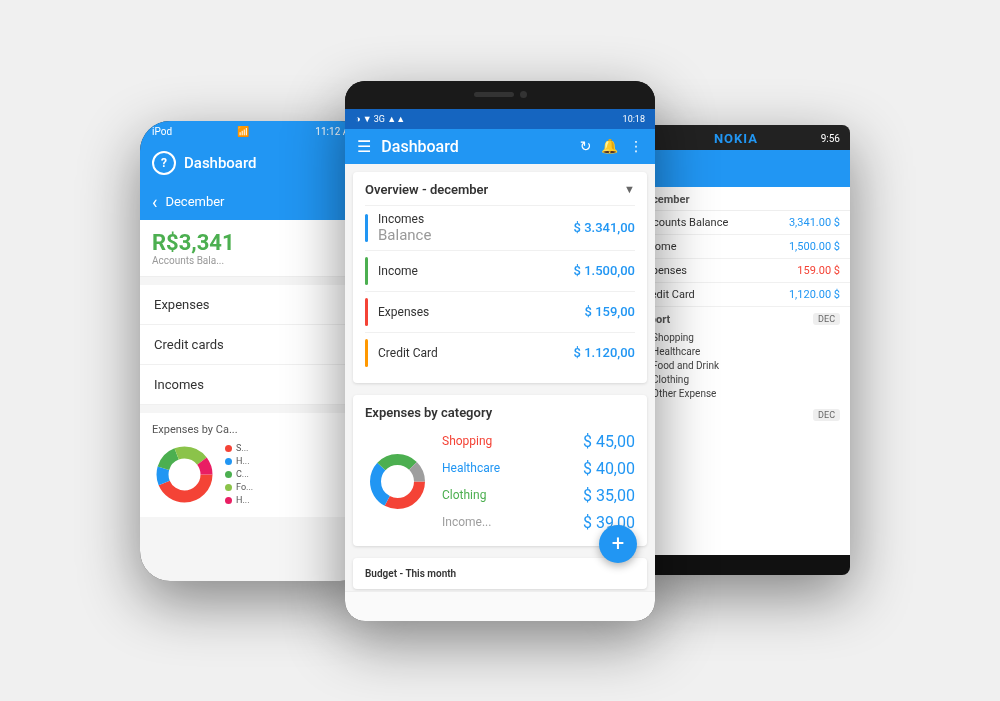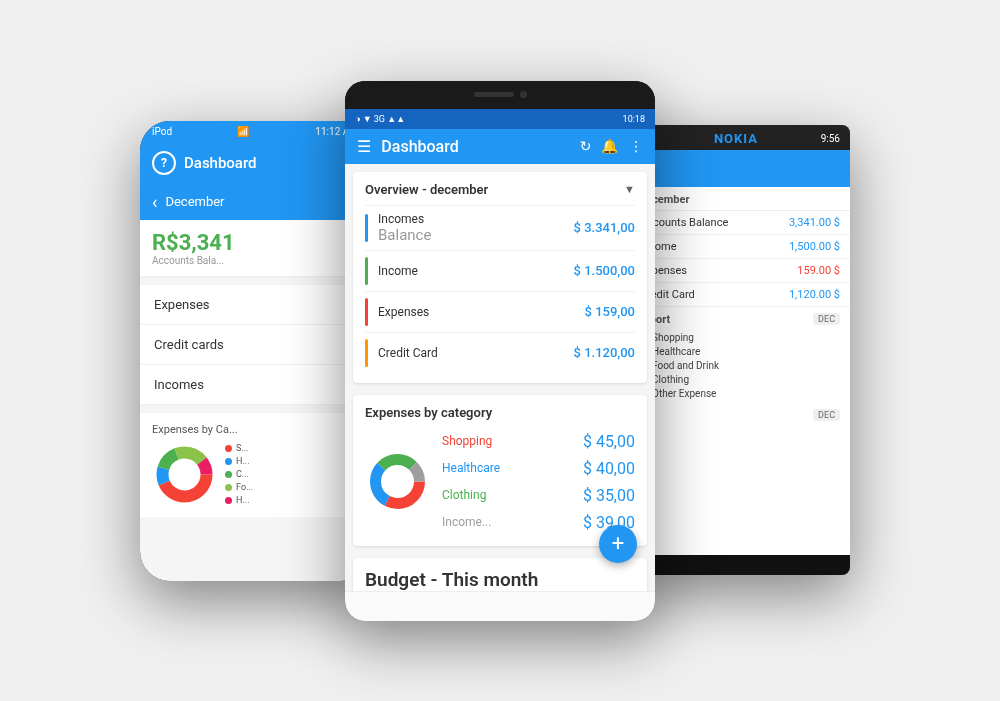--- a/index.html
+++ b/index.html
@@ -276,21 +276,21 @@
     .donut-wrap {
       width: 65px;
       height: 65px;
       flex-shrink: 0;
       margin-right: 12px;
     }
     .category-list { flex: 1; }
 
     
     .budget-title {
-      font-size: 19px;
+      font-size: 10px;
       font-weight: 600;
       color: #333;
     }
 
     
     .fab {
       position: absolute;
       bottom: 58px;
       right: 18px;
       width: 38px;

